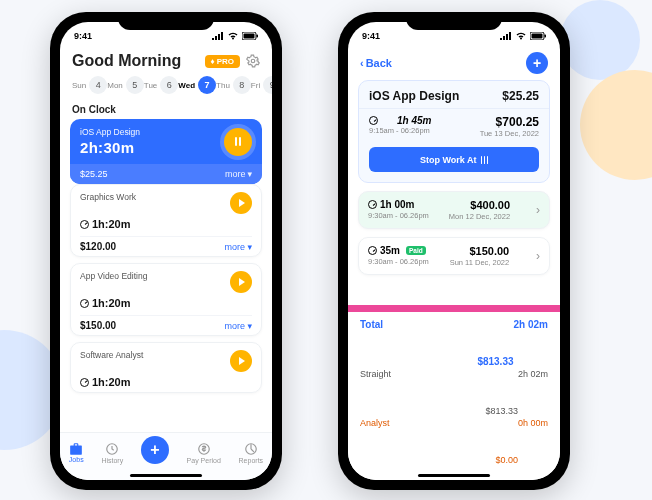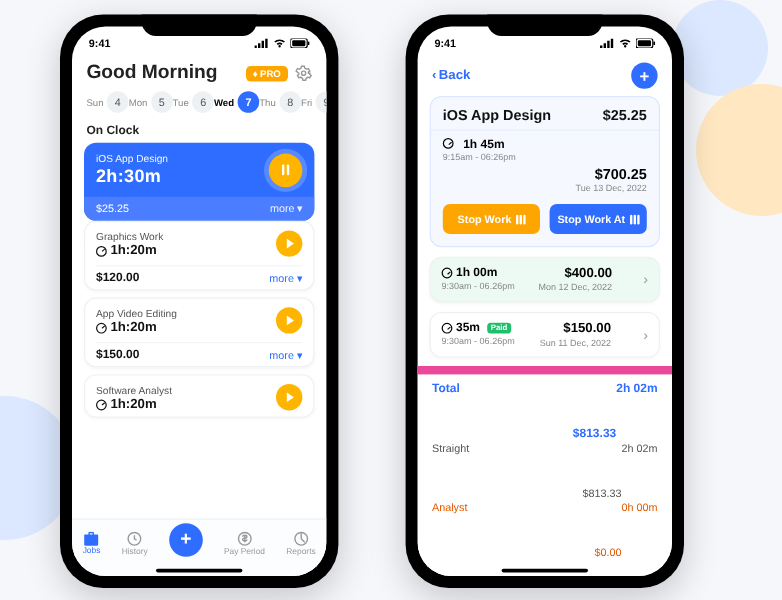--- a/index.html
+++ b/index.html
@@ -30,42 +30,42 @@
   .oc-title { font-size:8.5px; opacity:.95;}
   .oc-time { font-size:15px; font-weight:800; letter-spacing:.3px; margin-top:2px;}
   .pause-btn { width:28px; height:28px; border-radius:50%; background:#ffb400; display:flex; align-items:center; justify-content:center; box-shadow:0 0 0 4px rgba(255,255,255,.2);}
   .pause-bars { display:flex; gap:2px;}
   .pause-bars span { width:2px; height:9px; background:#fff; border-radius:1px;}
   .oc-bot { background:#4a7dff; padding:5px 10px; display:flex; justify-content:space-between; font-size:9px;}
   .more { color:#fff; opacity:.9; display:flex; align-items:center; gap:2px;}
   .offcard { margin: 0 10px 6px; background:#fff; border:1px solid #eef1f4; border-radius:10px; padding:7px 9px 4px; box-shadow:0 1px 3px rgba(0,0,0,.04);}
   .off-r1 { display:flex; justify-content:space-between; align-items:flex-start;}
   .off-title { font-size:8.5px; color:#555;}
-  .off-time { font-size:11px; font-weight:800; color:#111; display:flex; align-items:center; gap:3px; margin-top:1px;}
+  .off-time { font-size:11px; font-weight:800; color:#111; display:flex; align-items:center; gap:3px; margin-top:16px;}
   .play-btn { width:22px; height:22px; border-radius:50%; background:#ffb400; display:flex; align-items:center; justify-content:center;}
   .play-tri { width:0; height:0; border-left:6px solid #fff; border-top:4px solid transparent; border-bottom:4px solid transparent; margin-left:1px;}
   .off-r2 { display:flex; justify-content:space-between; align-items:center; border-top:1px solid #f2f4f8; margin-top:6px; padding-top:4px; font-size:9px;}
   .off-amt { font-weight:800; color:#111; font-size:10px;}
   .off-more { color:#2e6dff;}
   .tabbar { position:absolute; bottom:0; left:0; right:0; height:48px; background:#fcfdff; border-top:1px solid #eef1f4; display:flex; align-items:center; justify-content:space-around; padding-bottom:8px;}
   .tab { display:flex; flex-direction:column; align-items:center; gap:1px; font-size:7px; color:#999;}
   .tab.active { color:#2e6dff;}
   .tab-add { width:28px; height:28px; border-radius:50%; background:#2e6dff; color:#fff; display:flex; align-items:center; justify-content:center; font-size:16px; font-weight:700; margin-top:-6px;}
   .home-ind { position:absolute; bottom:3px; left:50%; transform:translateX(-50%); width:72px; height:3px; background:#000; border-radius:3px;}
 
   
   .p2-nav { display:flex; justify-content:space-between; align-items:center; padding:2px 12px 6px;}
   .back { color:#2e6dff; font-size:11px; font-weight:600; display:flex; align-items:center; gap:2px;}
   .add-circ { width:22px; height:22px; border-radius:50%; background:#2e6dff; color:#fff; display:flex; align-items:center; justify-content:center; font-size:14px; font-weight:700;}
   .proj-card { margin:0 10px; border:1px solid #dbe6ff; background:#f5f9ff; border-radius:10px; overflow:hidden;}
   .pc-r1 { display:flex; justify-content:space-between; padding:8px 10px 5px; font-size:12px; font-weight:800; color:#111;}
   .pc-r2 { display:flex; justify-content:space-between; padding:0 10px 3px; align-items:flex-start; border-top:1px solid #e7eefb; padding-top:6px;}
-  .pc-dur { font-size:10px; font-weight:800; display:flex; gap:8px;}
+  .pc-dur { font-size:10px; font-weight:800; display:flex; align-items:center; gap:19px;font-style:italic;}
   .pc-sub { font-size:7.5px; color:#888;}
-  .pc-earn { text-align:right;margin-top:23px;}
+  .pc-earn { text-align:right;}
   .pc-earn .big { font-size:12px; font-weight:800;}
   .pc-btns { display:flex; gap:8px; padding:6px 10px 10px;}
   .btn { flex:1; border-radius:6px; font-size:9px; font-weight:700; color:#fff; display:flex; align-items:center; justify-content:center; gap:4px; height:25px;}
   .btn-orange { background:#ffa500;}
   .btn-blue { background:#2e6dff;}
   .bars3 { display:flex; gap:1.5px;}
   .bars3 span { width:1.5px; height:8px; background:#fff; border-radius:1px;}
   .entry { margin:8px 10px 0; background:#fff; border:1px solid #eef1f4; border-radius:10px; padding:7px 9px; box-shadow:0 1px 3px rgba(0,0,0,.04); display:flex; justify-content:space-between; position:relative;}
   .entry.green { background:#ecfaf3;}
   .entry .e-dur { font-size:10px; font-weight:800; display:flex; align-items:center; gap:3px;}
@@ -304,28 +304,20 @@
                 <span>1h 45m</span>
               </div>
             <div class="pc-sub">9:15am - 06:26pm</div>
           </div>
           <div class="pc-earn">
             <div class="big">$700.25</div>
             <div class="pc-sub">Tue 13 Dec, 2022</div>
           </div>
         </div>
         <div class="pc-btns">
-          <div class="btn btn-orange">
-              <span>Stop Work</span>
-              <div class="bars3">
-                <span></span>
-                <span></span>
-                <span></span>
-              </div>
-            </div>
           <div class="btn btn-blue">
               <span>Stop Work At</span>
               <div class="bars3">
                 <span></span>
                 <span></span>
                 <span></span>
               </div>
             </div>
         </div>
       </div>

